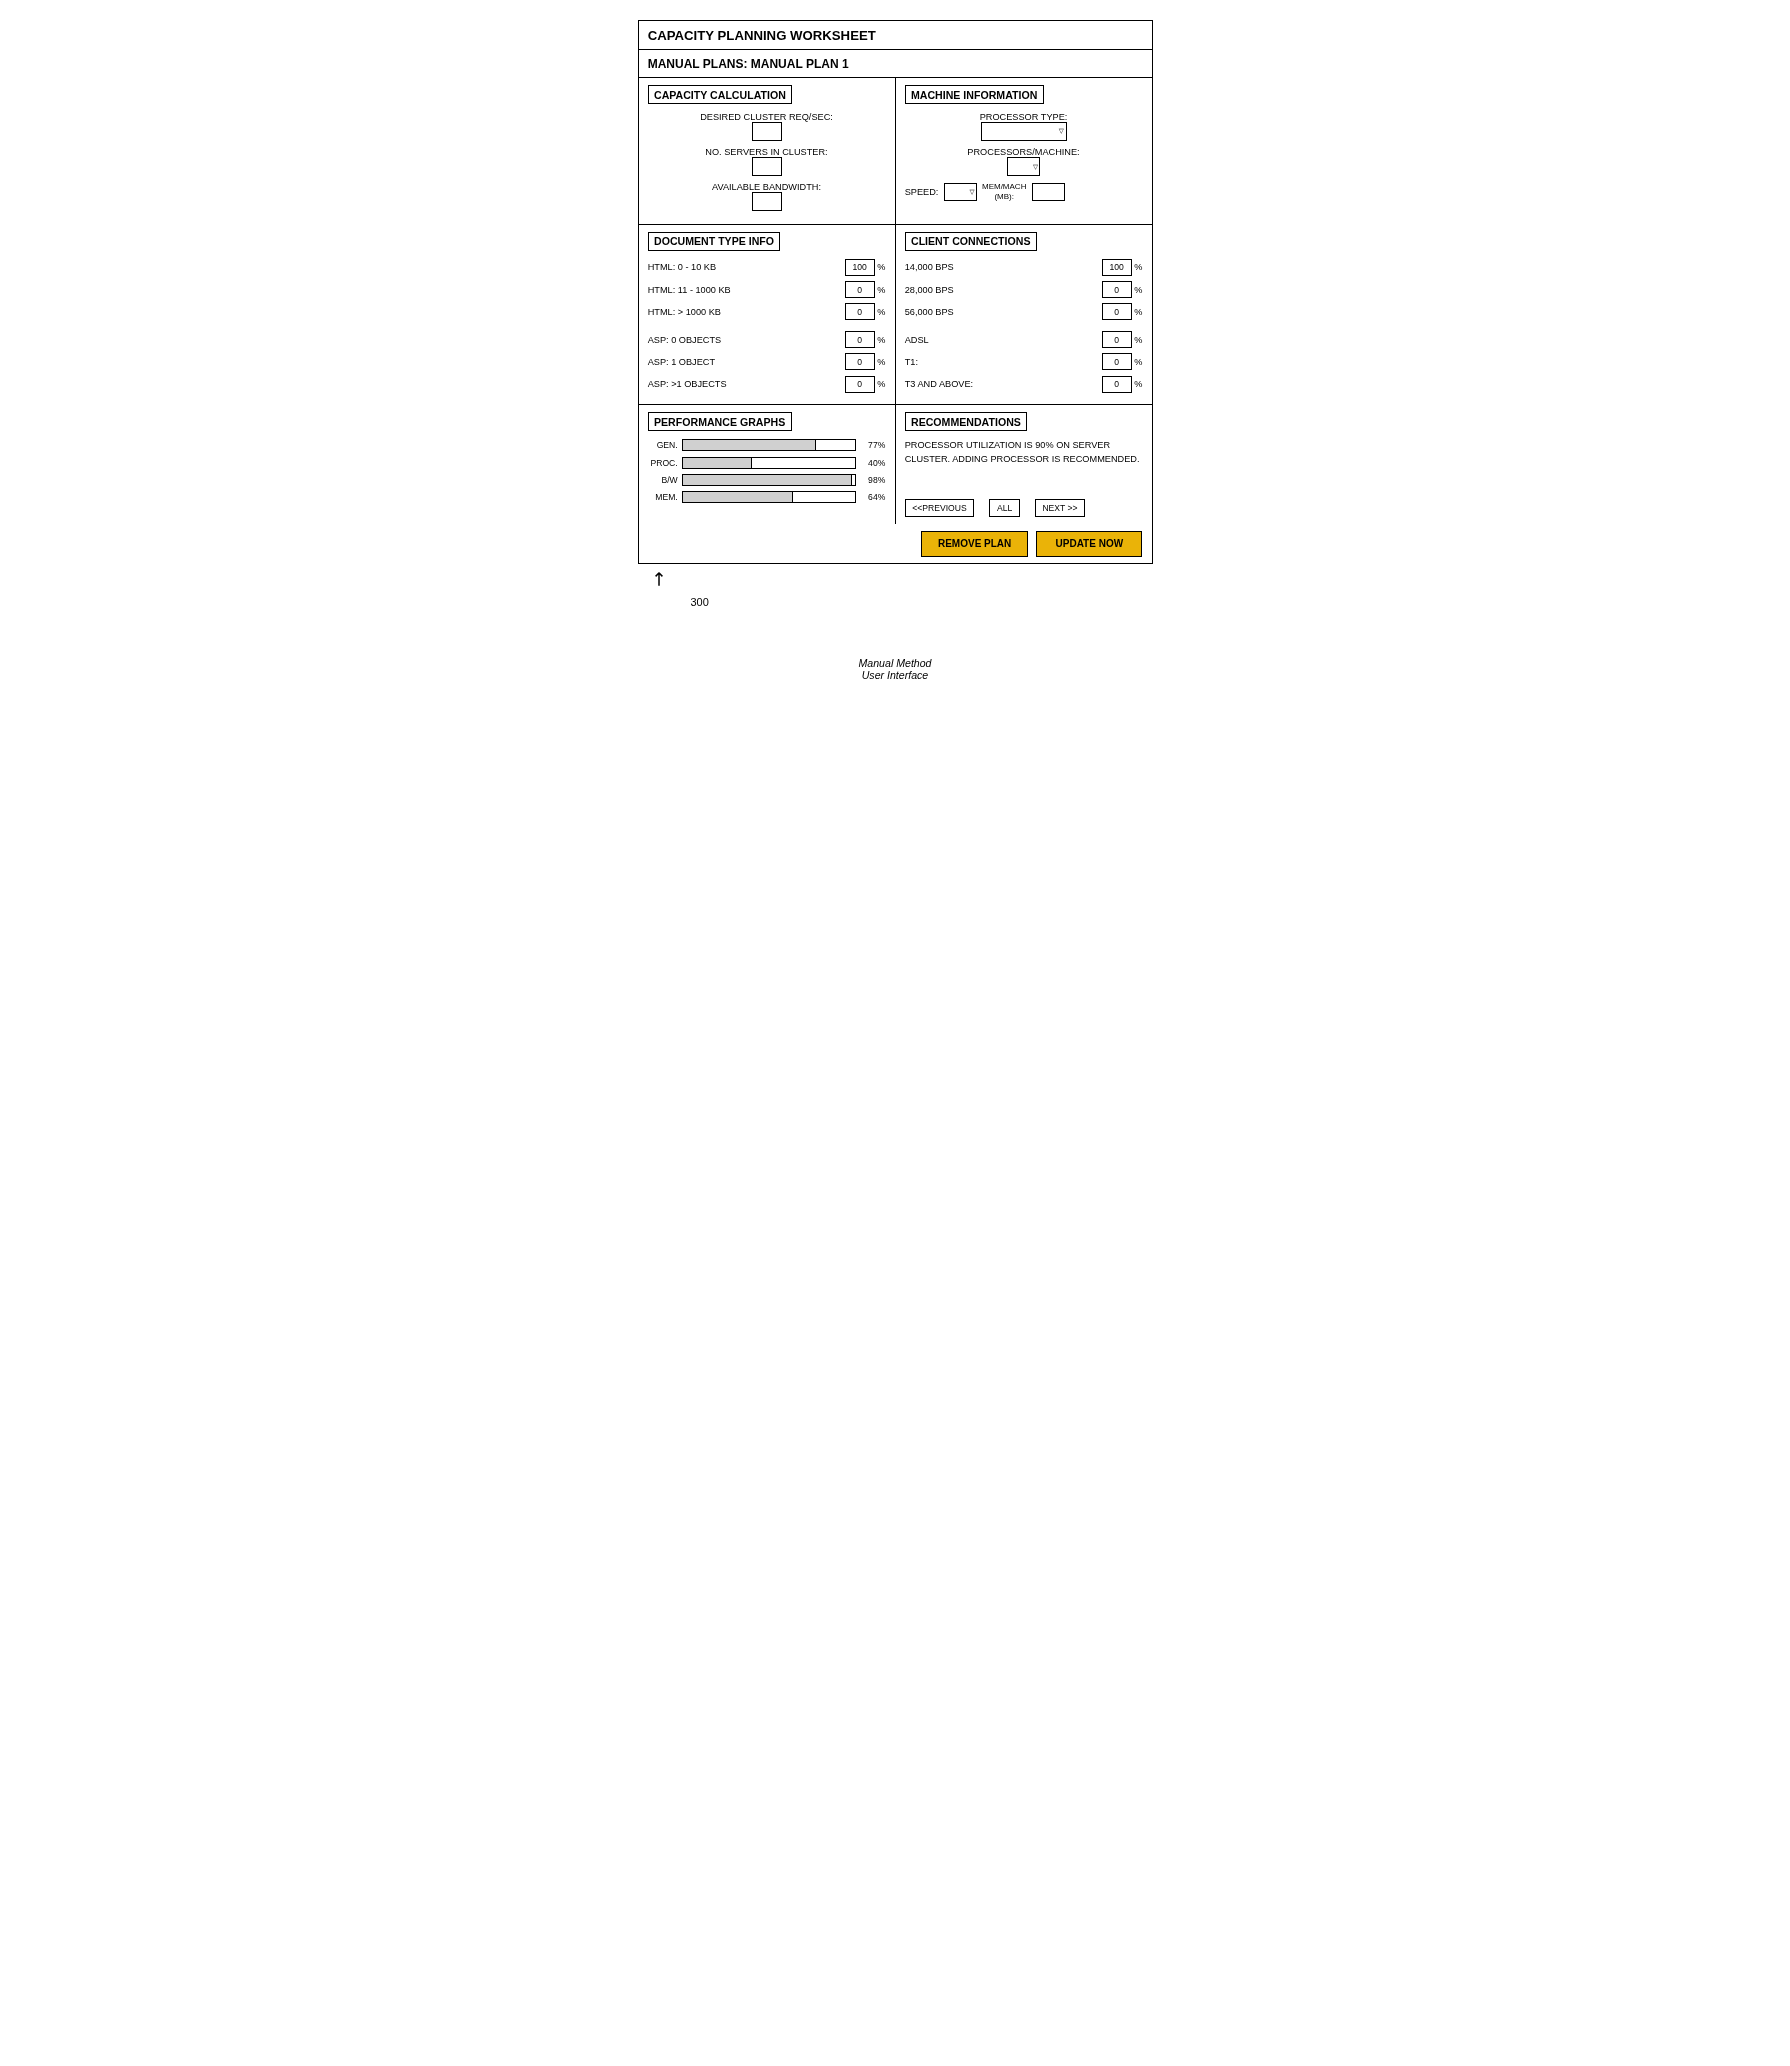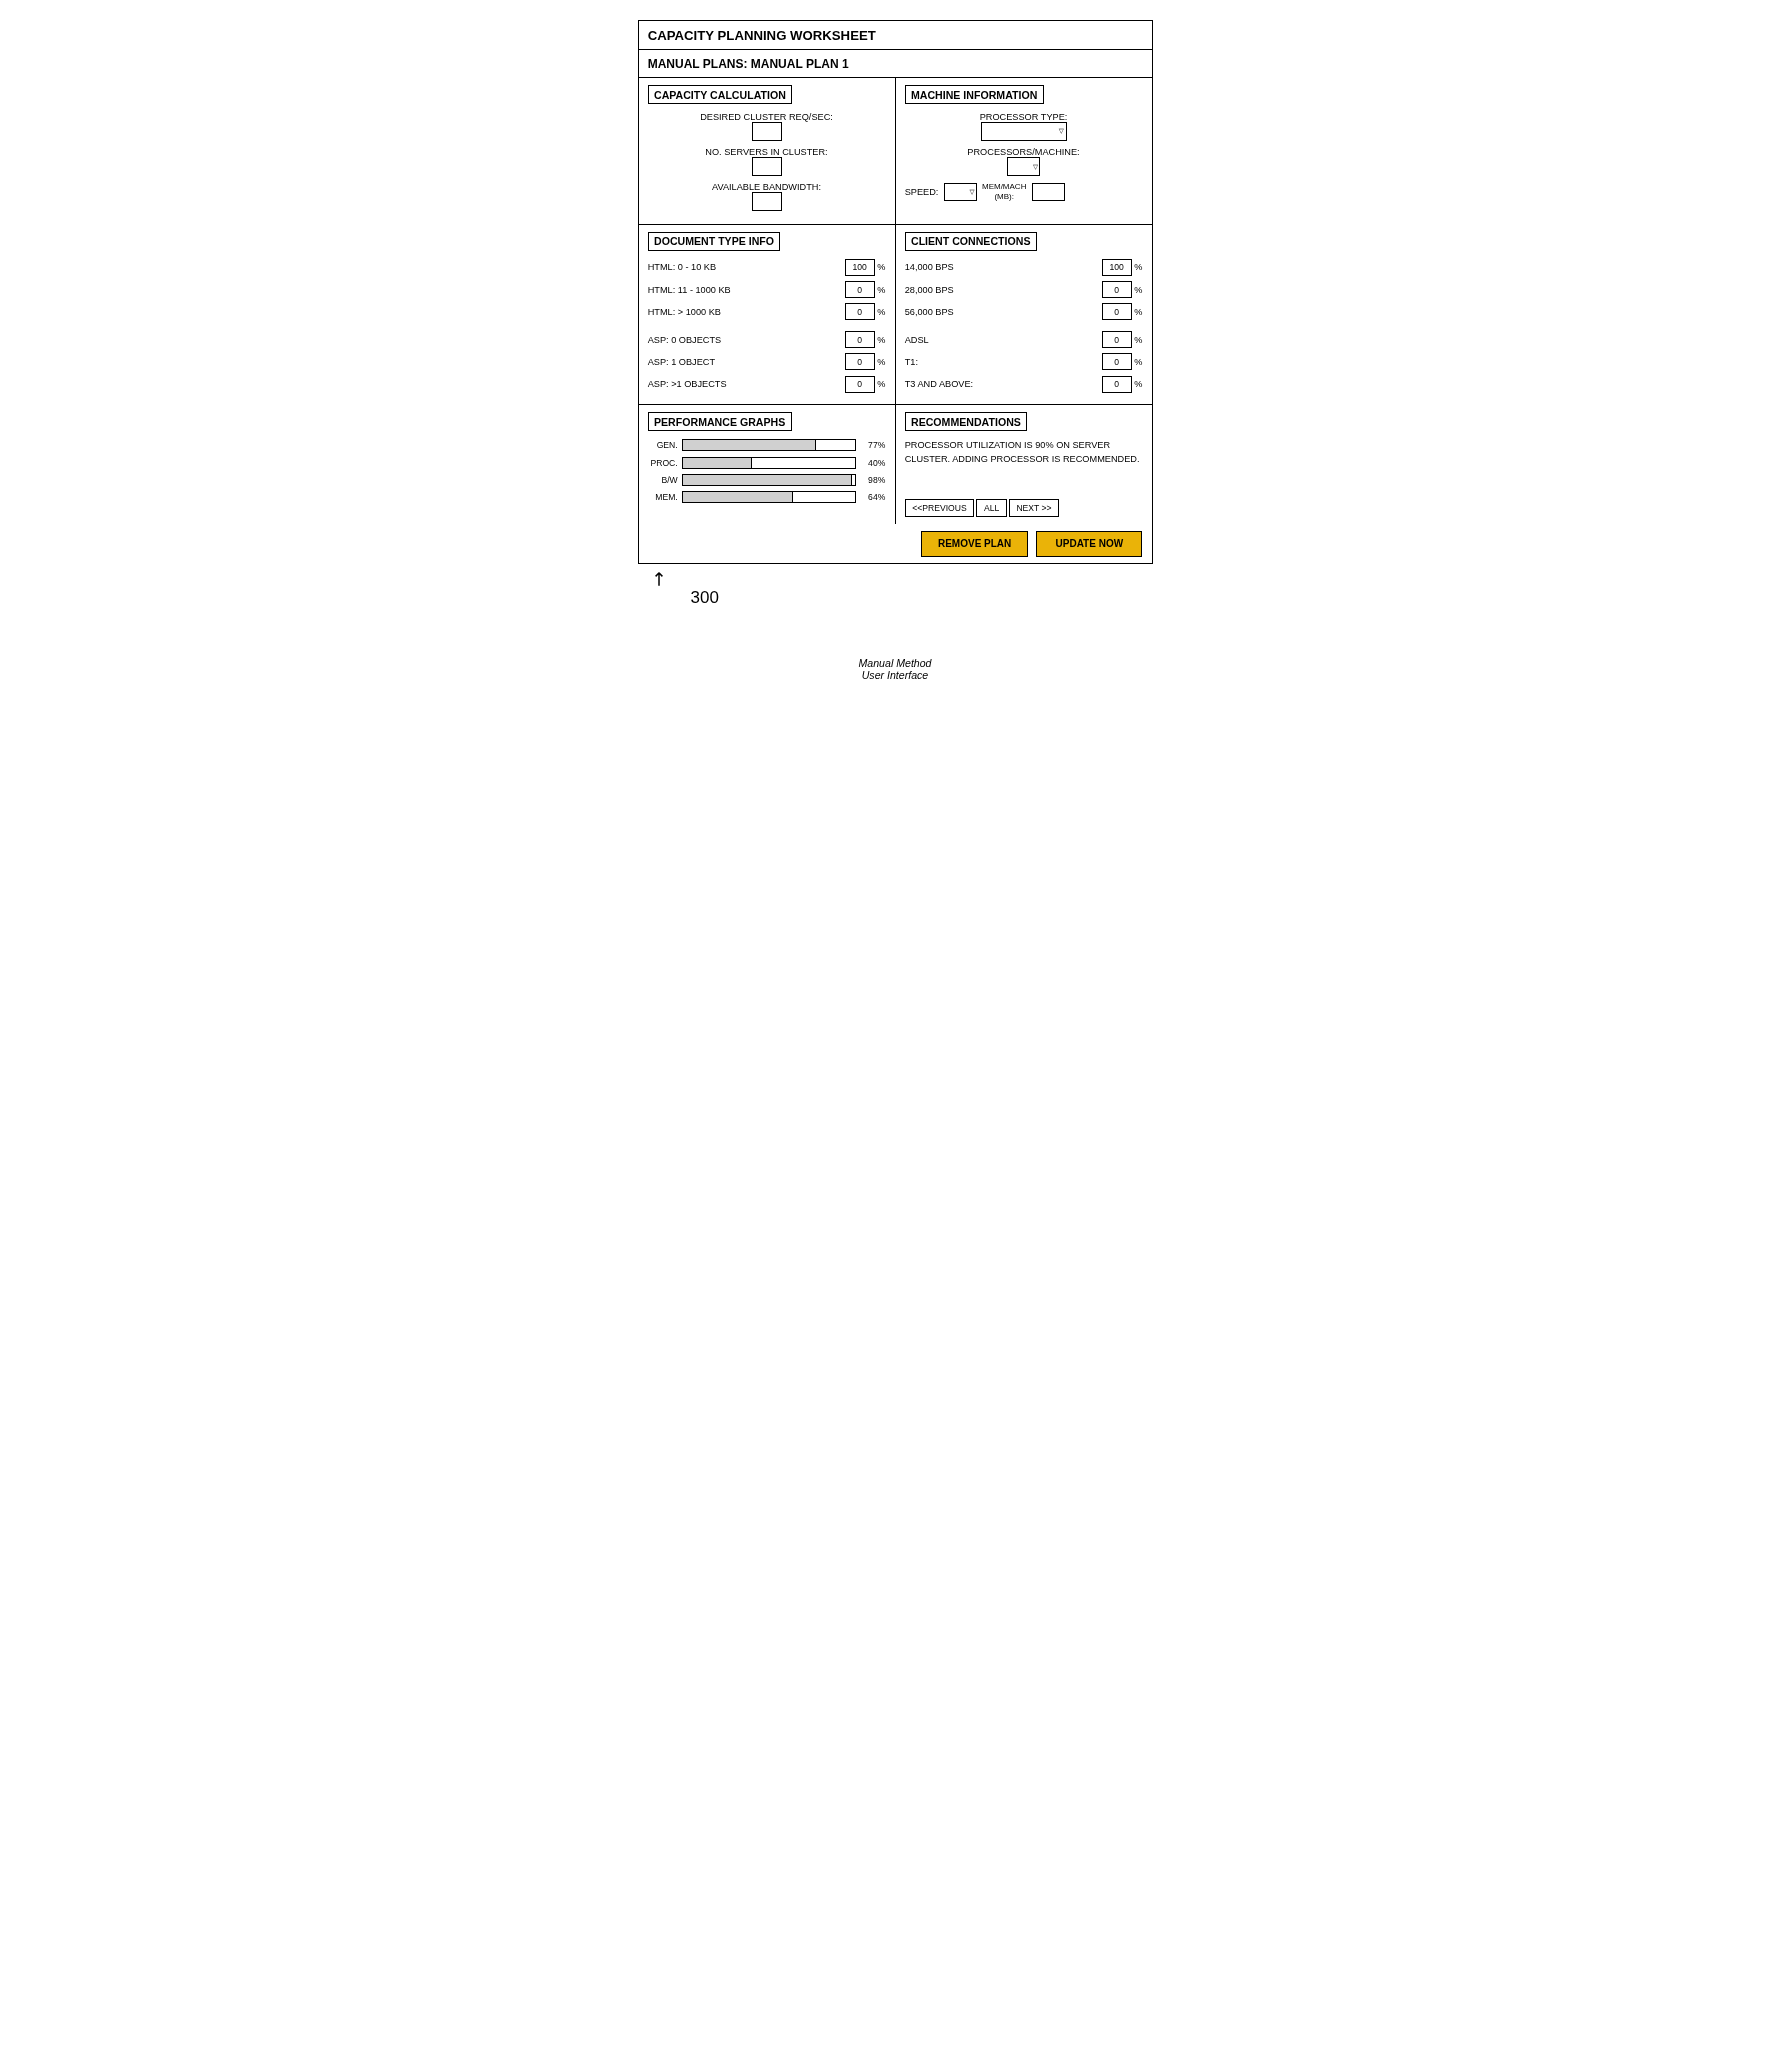--- a/index.html
+++ b/index.html
@@ -215,21 +215,21 @@
     }
 
     .rec-text {
       font-size: 9.2px;
       line-height: 1.5;
       margin-bottom: 8px;
     }
 
     .nav-buttons {
       display: flex;
-      gap: 2px;
+      gap: 15px;
       margin-top: 32px;
     }
 
     .nav-btn {
       border: 1.3px solid #000;
       background: #fff;
       padding: 3.3px 6.6px;
       font-size: 8.6px;
       cursor: pointer;
     }
@@ -528,21 +528,21 @@
         <span>REMOVE PLAN</span>
       </button>
       <button class="action-btn">
         <span>UPDATE NOW</span>
       </button>
     </div>
 
   </div>
 
   <div style="position:relative; height:53px;">
-    <span style="position:absolute; left:53px; top:24px; font-size:17px;">300</span>
+    <span style="position:absolute; left:53px; top:32px; font-size:11px;">300</span>
     <span style="position:absolute; left:13.2px; top:3.3px; font-size:18.5px; transform:rotate(-45deg); display:inline-block;">↗</span>
   </div>
 </div>
 
 <div class="caption">
   <div class="caption-line">
     <em><span>Manual Method</span></em>
   </div>
   <div class="caption-line">
     <em><span>User Interface</span></em>

